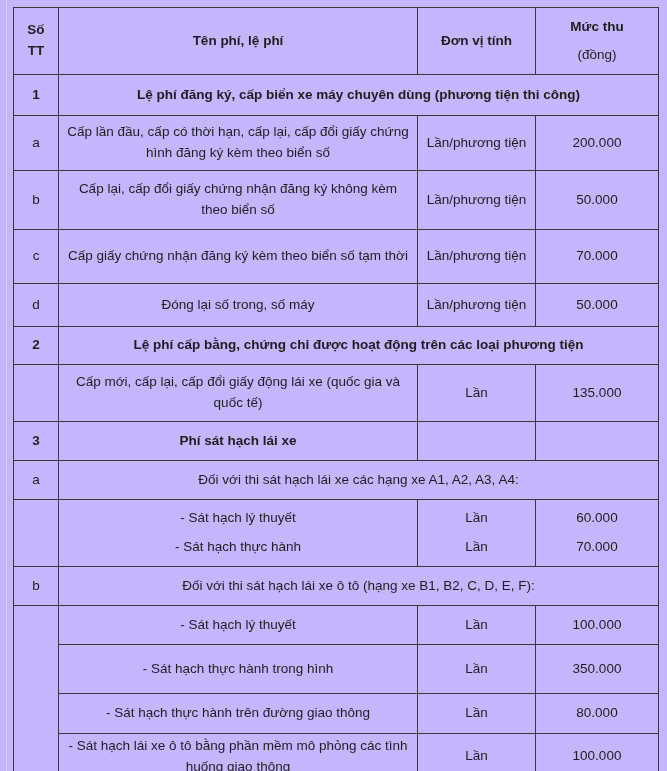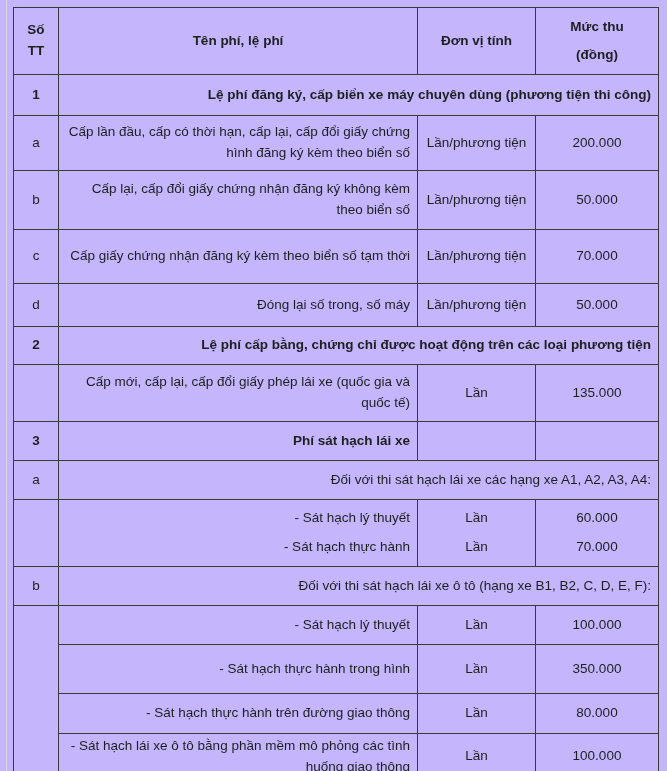--- a/index.html
+++ b/index.html
@@ -34,23 +34,23 @@
   table.fee-table td {
     border: 1px solid #3a3a3a;
     font-size: 13.5px;
     line-height: 1.55;
     padding: 2px 7px;
     vertical-align: middle;
     overflow: hidden;
   }
   th { font-weight: bold; text-align: center; }
   .c { text-align: center; }
-  .l { text-align: right; }
+  .l { text-align: center; }
   .b { font-weight: bold; }
-  .amt-sub { font-weight: bold; margin-top: 7px; }
+  .amt-sub { font-weight: normal; margin-top: 7px; }
   .dual div { padding: 4px 0; }
   
   .rh-head   { height: 67px; }
   .rh-s1     { height: 41px; }
   .rh-a      { height: 55px; }
   .rh-b      { height: 59px; }
   .rh-c      { height: 54px; }
   .rh-d      { height: 43px; }
   .rh-s2     { height: 38px; }
   .rh-gplx   { height: 57px; }
@@ -123,21 +123,21 @@
         <td class="c">50.000</td>
       </tr>
 
       <tr class="rh-s2">
         <td class="c b">2</td>
         <td class="l b" colspan="3">Lệ phí cấp bằng, chứng chỉ được hoạt động trên các loại phương tiện</td>
       </tr>
 
       <tr class="rh-gplx">
         <td class="c"></td>
-        <td class="l">Cấp mới, cấp lại, cấp đổi giấy phép lái xe (quốc gia và quốc tế)</td>
+        <td class="l">Cấp mới, cấp lại, cấp đổi giấy động lái xe (quốc gia và quốc tế)</td>
         <td class="c">Lần</td>
         <td class="c">135.000</td>
       </tr>
 
       <tr class="rh-s3">
         <td class="c b">3</td>
         <td class="l b">Phí sát hạch lái xe</td>
         <td></td>
         <td></td>
       </tr>

